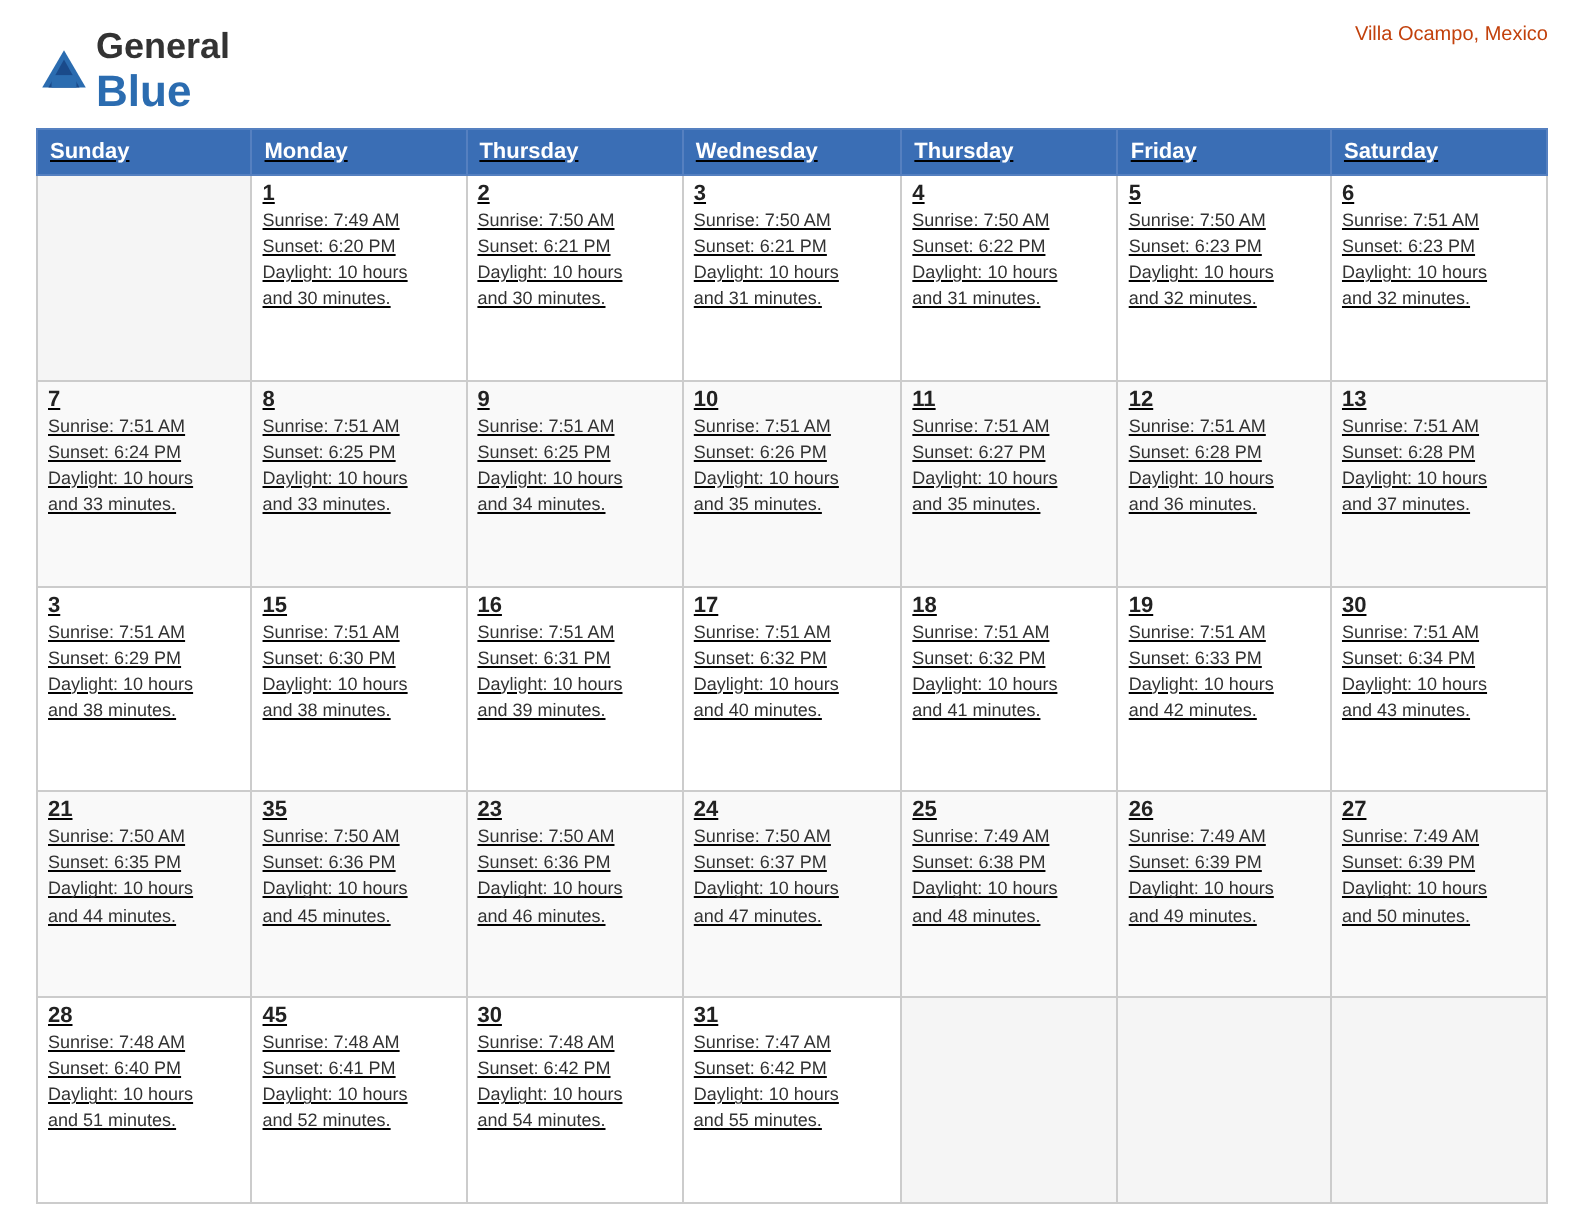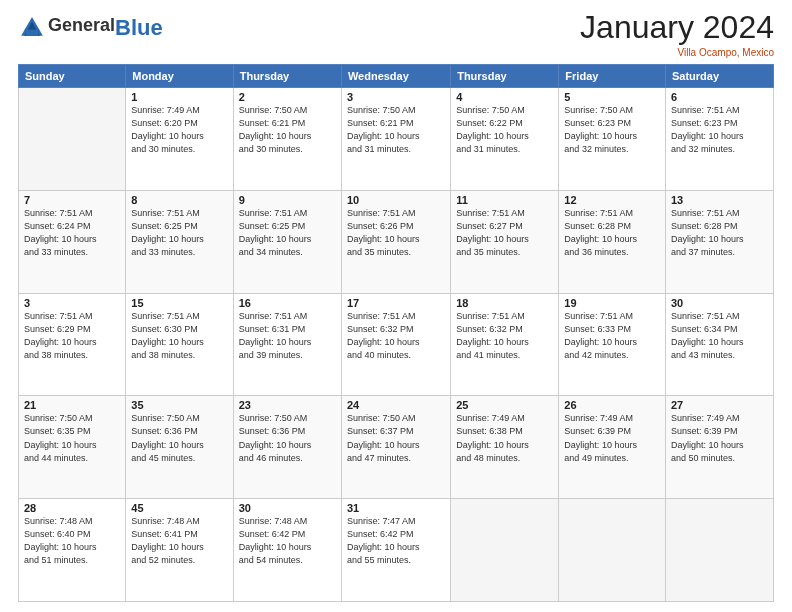--- a/index.html
+++ b/index.html
@@ -23,21 +23,21 @@
       align-items: flex-start;
       margin-bottom: 6px;
     }
     .logo {
       display: flex;
       align-items: center;
       margin-top: 4px;
     }
     .logo-text {
       display: flex;
-      flex-direction: row;
+      flex-direction: column;
       line-height: 1.1;
     }
     .logo-general {
       font-size: 18px;
       font-weight: bold;
       color: #333;
     }
     .logo-blue {
       font-size: 22px;
       font-weight: bold;
@@ -60,20 +60,21 @@
     .location {
       font-size: 10px;
       color: #c2410c;
       margin-top: 2px;
     }
     .calendar-table {
       width: 100%;
       border-collapse: collapse;
       flex: 1;
       font-size: 9.5px;
+      text-decoration: underline;
     }
     .calendar-table th {
       background-color: #3a6eb5;
       color: #fff;
       text-align: left;
       padding: 5px 6px;
       font-size: 11px;
       font-weight: bold;
       border: 1px solid #5580c0;
     }
@@ -117,21 +118,20 @@
         <polygon points="18,4 32,28 4,28" fill="#2b6cb0"></polygon>
         <polygon points="18,10 28,28 8,28" fill="#1a4a8a"></polygon>
         <rect x="10" y="20" width="16" height="8" fill="#2b6cb0"></rect>
       </svg>
       <div class="logo-text">
         <span class="logo-general">General</span>
         <span class="logo-blue">Blue</span>
       </div>
     </div>
     <div class="title-block">
-      <div class="month-title">January 2024</div>
       <div class="location">Villa Ocampo, Mexico</div>
     </div>
   </div>
 
   <table class="calendar-table">
     <thead>
       <tr>
         <th>Sunday</th>
         <th>Monday</th>
         <th>Thursday</th>

